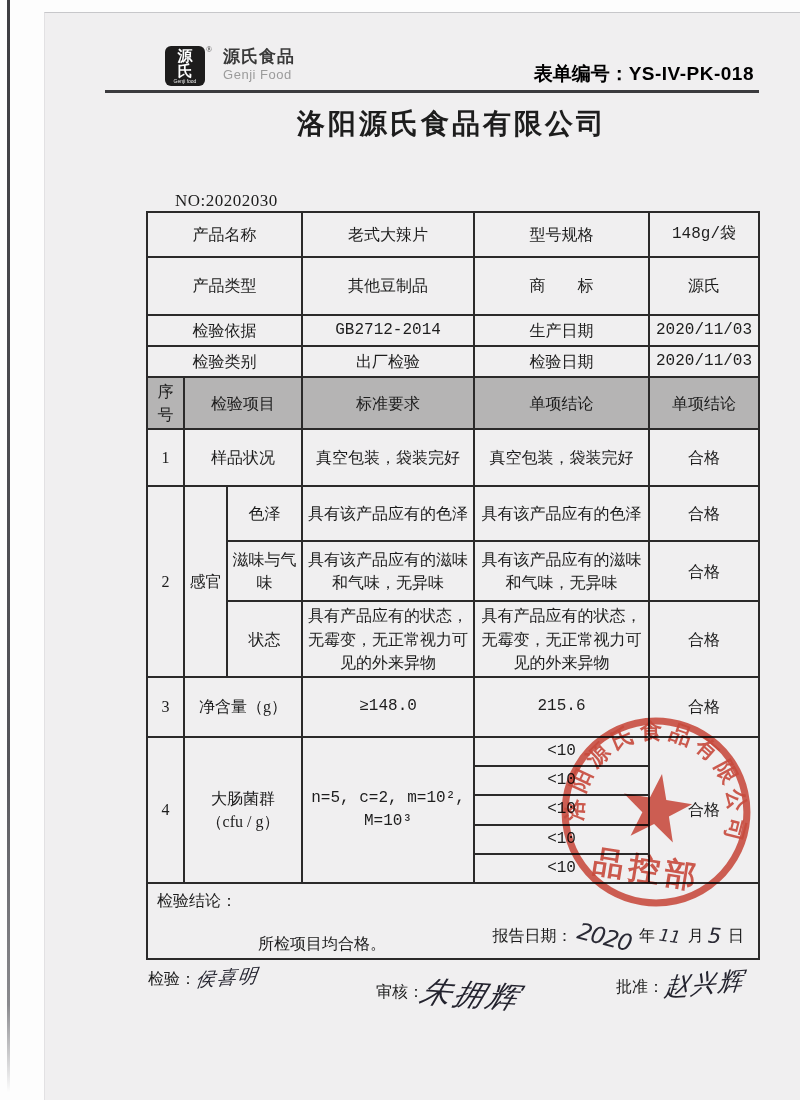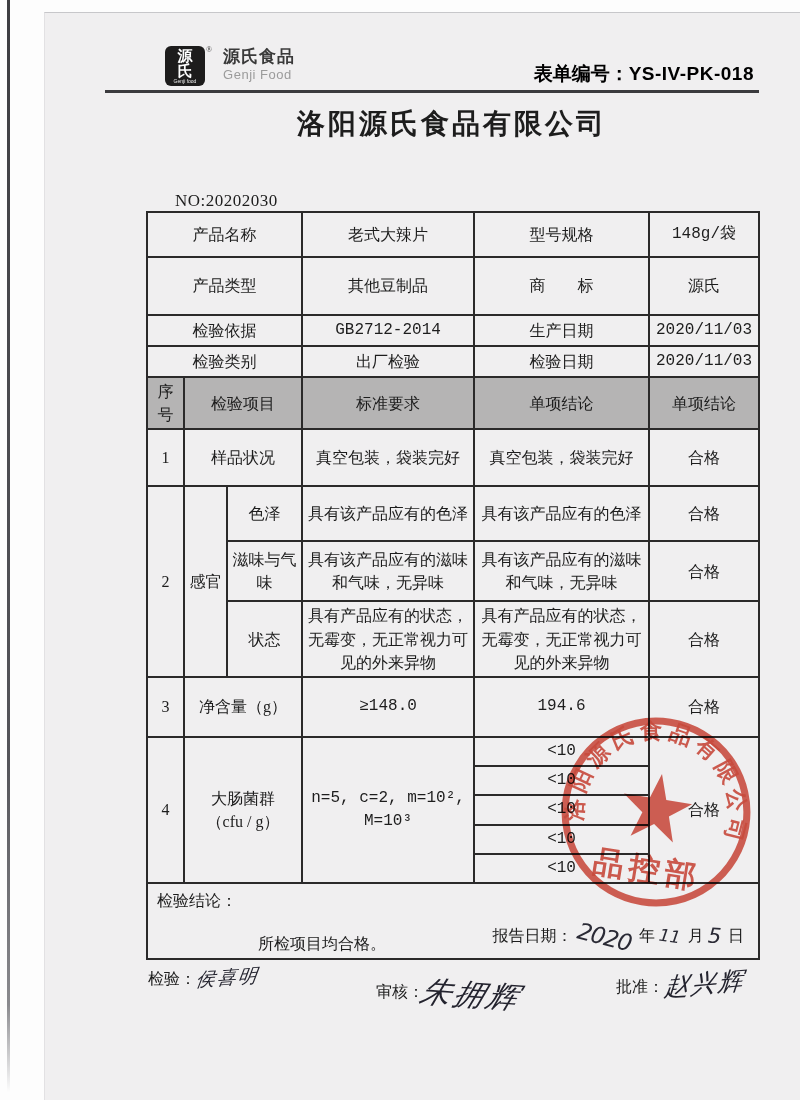--- a/index.html
+++ b/index.html
@@ -185,21 +185,21 @@
       <td>状态</td>
       <td class="tl">具有产品应有的状态，无霉变，无正常视力可见的外来异物</td>
       <td class="tl">具有产品应有的状态，无霉变，无正常视力可见的外来异物</td>
       <td>合格</td>
     </tr>
 
     <tr style="height:60px">
       <td>3</td>
       <td colspan="2" class="item-l">净含量（g）</td>
       <td class="num">≥148.0</td>
-      <td class="num">194.6</td>
+      <td class="num">215.6</td>
       <td>合格</td>
     </tr>
 
     <tr style="height:27px">
       <td rowspan="5">4</td>
       <td rowspan="5" colspan="2" class="item-l">
         <span style="display:block">大肠菌群</span>
         <span style="display:block">（cfu / g）</span>
       </td>
       <td rowspan="5" class="num">n=5, c=2, m=10², M=10³</td>

